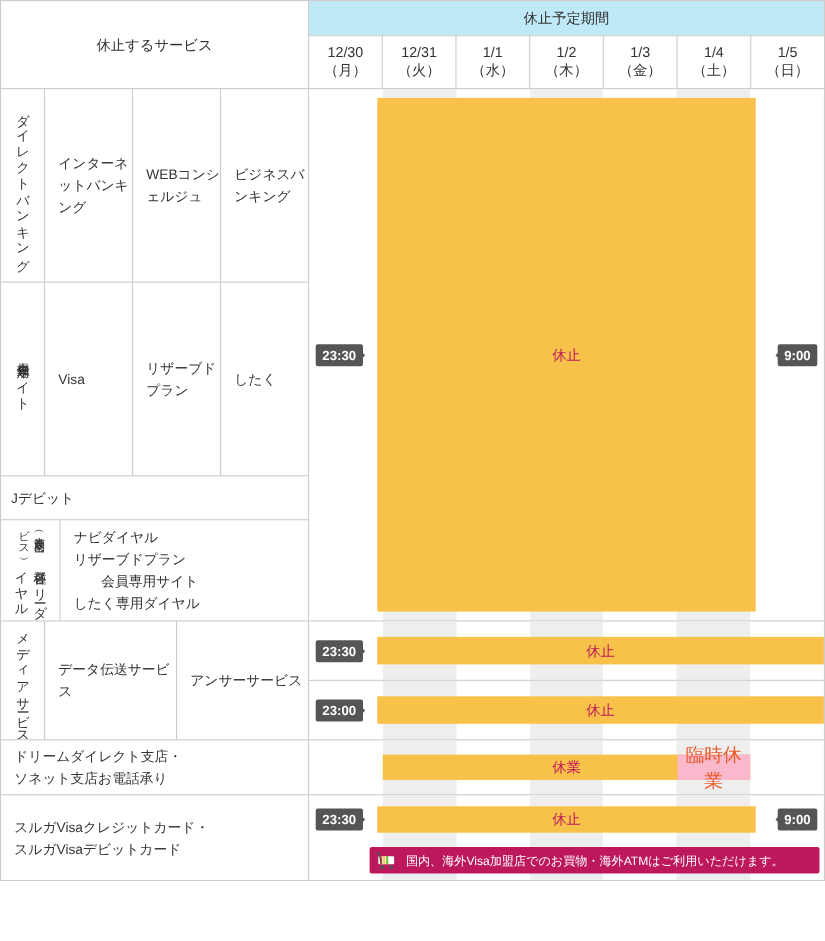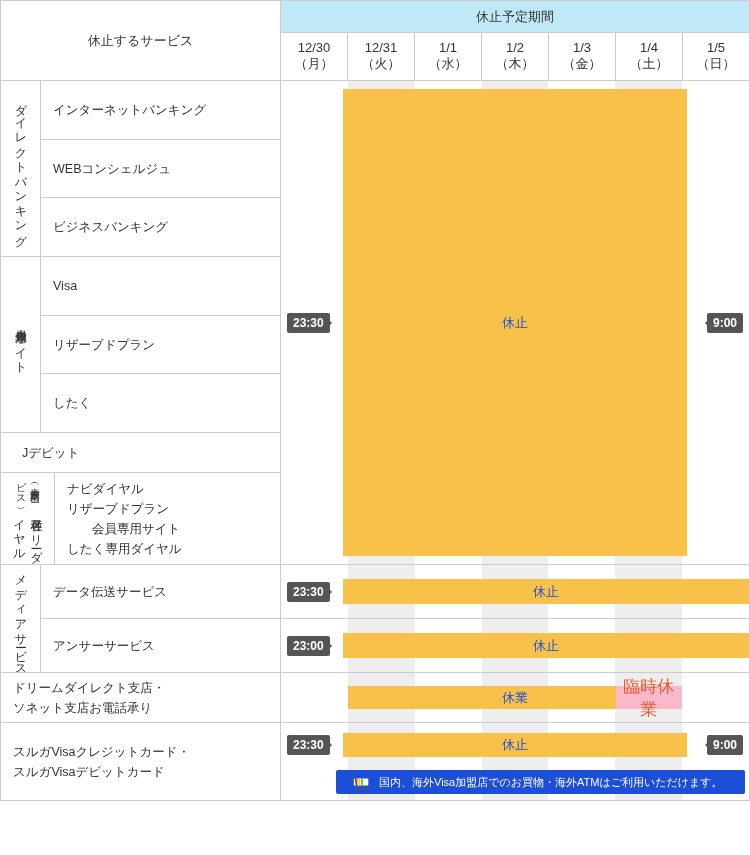--- a/index.html
+++ b/index.html
@@ -24,34 +24,34 @@
   
   .vcat {
     width: 40px; flex: 0 0 40px;
     writing-mode: vertical-rl;
     font-size: 12px;
     letter-spacing: 1px;
   }
   .vcat .sub { font-size: 10px; }
 
   .svc { justify-content: flex-start; padding-left: 12px; text-align: left; line-height: 1.6; font-size:12.5px;}
-  .svc-col { flex: 1; display: flex; flex-direction: column; }
+  .svc-col { flex: 1; display: flex; flex-direction: row; }
   .svc-col .cell { flex: 1; }
 
   
   .stripes { position: absolute; inset: 0; display: flex; }
   .stripes > div { flex: 1; }
   .stripes .g { background: #eee; }
 
   
   .block {
     position: absolute;
     background: #f7c14a;
     display: flex; align-items: center; justify-content: center;
-    color: #1d4ed8; font-weight: 500;
+    color: #be185d; font-weight: 500;
   }
   .tag {
     position: absolute;
     background: #555; color: #fff;
     font-size: 12px; font-weight: 600;
     padding: 3px 6px; border-radius: 2px;
   }
   .tag.left::after {
     content:""; position:absolute; right:-6px; top:50%; transform:translateY(-50%);
     border:4px solid transparent; border-left-color:#555;
@@ -59,23 +59,23 @@
   .tag.right::before {
     content:""; position:absolute; left:-6px; top:50%; transform:translateY(-50%);
     border:4px solid transparent; border-right-color:#555;
   }
   .pinkbox {
     position:absolute; background:#f9b8cb; color:#e85a2a;
     display:flex;align-items:center;justify-content:center;
     font-size:17px;
   }
   .greenbar {
-    position:absolute; background:#1d4ed8; color:#fff;
+    position:absolute; background:#be185d; color:#fff;
     display:flex;align-items:center;
-    font-size:11px; padding:0 8px 0 15px; border-radius:2px;
+    font-size:11px; padding:0 8px 0 5px; border-radius:2px;
   }
   .cart { width:22px; height:18px; margin-right:6px; position:relative; }
   .cart svg { width:100%; height:100%; }
 </style>
 </head>
 <body>
 
 <div class="wrap">
 
   <div class="row">
@@ -124,21 +124,21 @@
 
       <div class="row" style="height:176px">
         <div class="cell vcat">会員専用サイト</div>
         <div class="svc-col">
           <div class="cell svc">Visa</div>
           <div class="cell svc">リザーブドプラン</div>
           <div class="cell svc">したく</div>
         </div>
       </div>
 
-      <div class="cell svc" style="height:40px;padding-left:21px">Jデビット</div>
+      <div class="cell svc" style="height:40px;padding-left:9px">Jデビット</div>
 
       <div class="row" style="height:92px">
         <div class="cell vcat" style="width:54px;flex:0 0 54px">
           <span class="sub">（音声案内サービス）</span>
           <span>各種フリーダイヤル</span>
         </div>
         <div class="cell svc" style="flex:1">
           <div>
             <span>ナビダイヤル</span><br>
             <span>リザーブドプラン</span><br>

